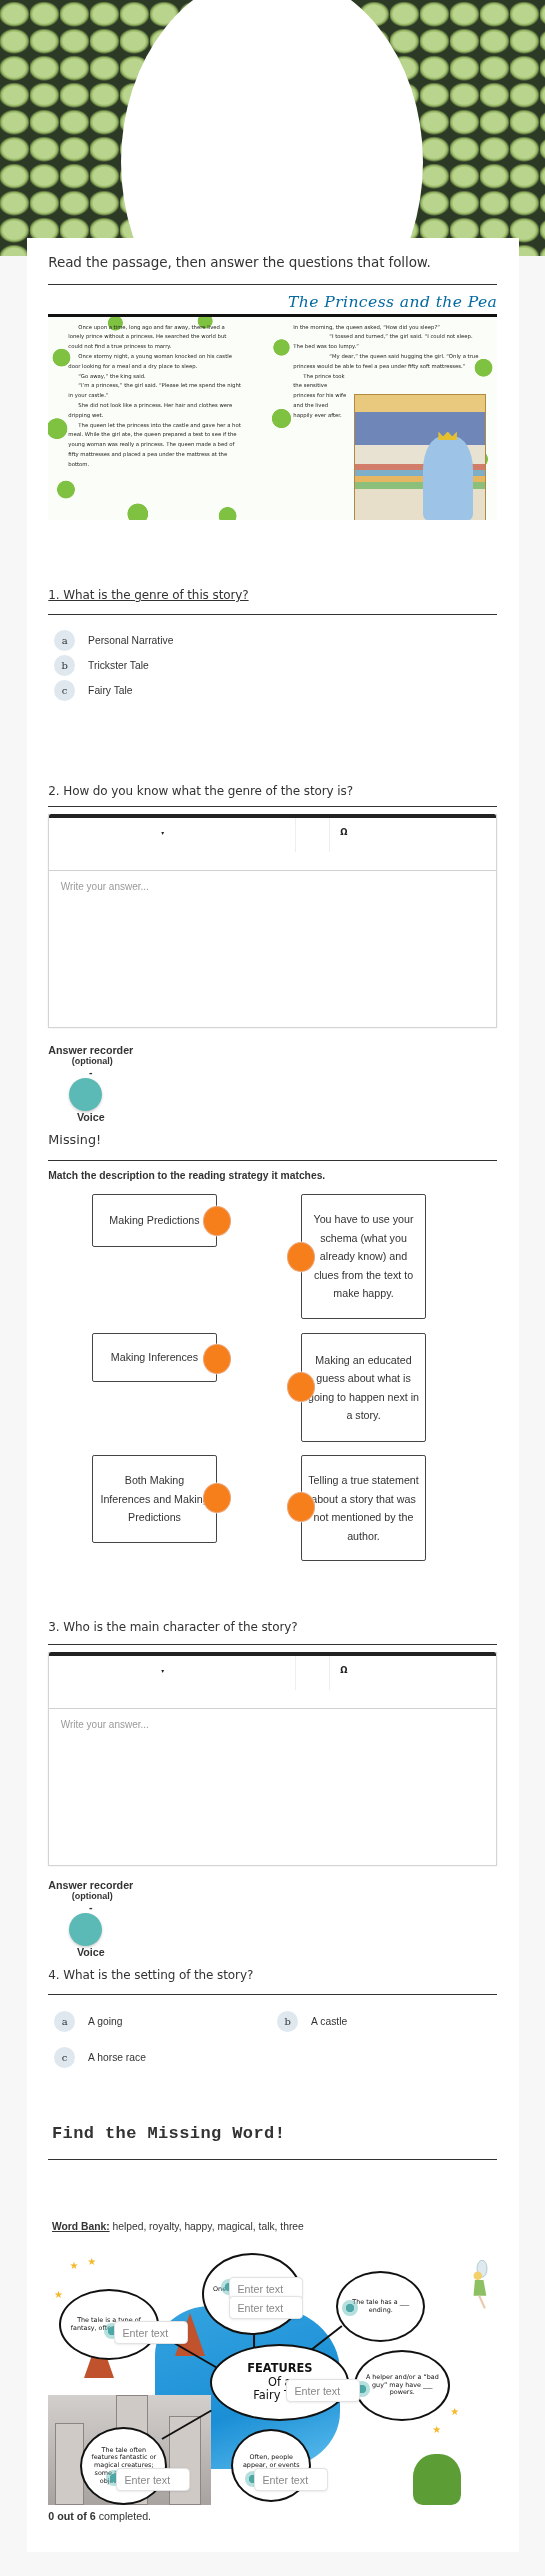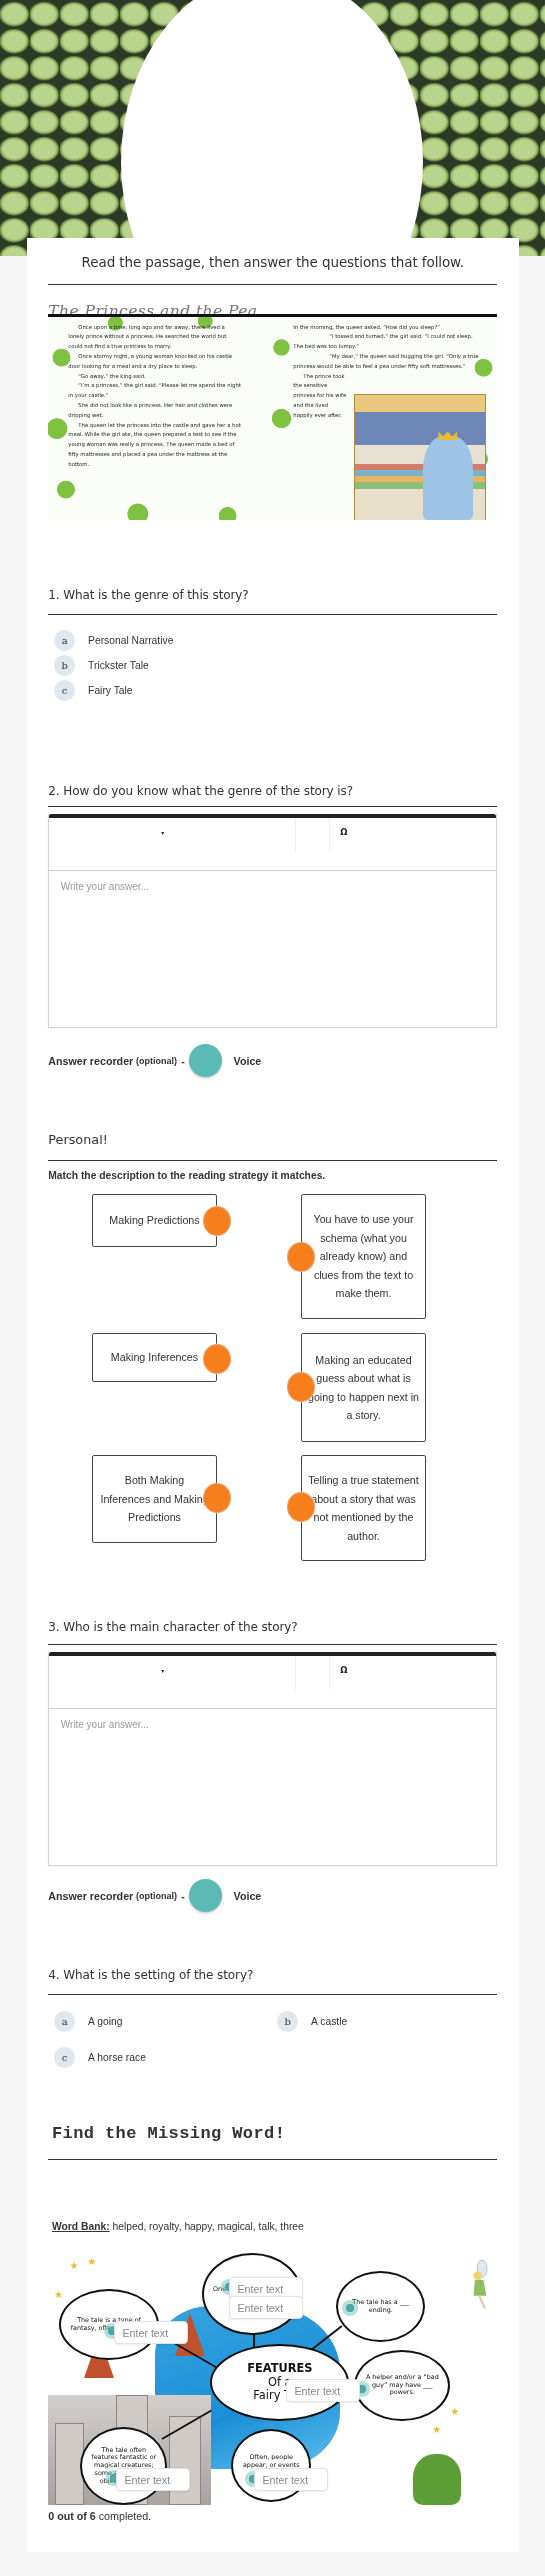--- a/index.html
+++ b/index.html
@@ -28,31 +28,31 @@
     background: #fff; border-radius: 50%;
   }
   
   .card {
     position: absolute; left: 27px; top: 238px; width: 492px; height: 2314px;
     background: #fff;
   }
   .inner { position: absolute; left: 21.3px; width: 449px; }
   .h-read {
     font-family: "DejaVu Sans", sans-serif; font-size: 13.5px; color: #333;
-    text-align: center; letter-spacing: -0.1px;
+    letter-spacing: -0.1px;
   }
   .rule { position: absolute; left: 21.3px; width: 449px; height: 0.7px; background: #333; }
   
   .passage {
     position: absolute; left: 21.3px; top: 82px; width: 449px; height: 227px;
     background: #fff; overflow: hidden;
   }
   .passage-title {
-    position: absolute; left: 0; top: 9px; width: 100%; text-align: left;
-    font-family: "DejaVu Serif", serif; font-style: italic; font-size: 15.6px; color: #737373;
+    position: absolute; left: 0; top: 0; width: 100%; text-align: right;
+    font-family: "DejaVu Serif", serif; font-style: italic; font-size: 15.6px; color: #0369a1;
     letter-spacing: 0.4px;
   }
   .passage-bar { position: absolute; left: 0; top: 21.3px; width: 100%; height: 2.8px; background: #111; }
   .passage-body {
     position: absolute; left: 0; top: 24px; width: 100%; height: 203px;
     background:
       radial-gradient(circle at 3% 20%, #7fc241 0 8.5px, transparent 9.2px),
       radial-gradient(circle at 2% 55%, #7fc241 0 10px, transparent 10.7px),
       radial-gradient(circle at 4% 85%, #7fc241 0 8.5px, transparent 9.2px),
       radial-gradient(circle at 20% 97%, #7fc241 0 10px, transparent 10.7px),
@@ -118,21 +118,21 @@
     position: absolute; left: 291px; top: 8.5px; font-family: "DejaVu Sans", sans-serif;
     font-weight: bold; font-size: 8.5px; color: #222;
   }
   .editor-area {
     height: 156px; padding: 10px 11.4px; font-family: "Liberation Sans", sans-serif;
     font-size: 10px; color: #9a9a9a; outline: none;
   }
   
   .recorder {
     position: absolute; left: 21.3px; display: flex; align-items: center;
-    font-family: "Liberation Sans", sans-serif; font-weight: bold; color: #333;
+    font-family: "Liberation Sans", sans-serif; font-weight: bold; color: #333; flex-direction: column;
   }
   .recorder .lbl { font-size: 10.7px; }
   .recorder .opt-lbl { font-size: 9px; margin-left: 2.8px; }
   .recorder .dash { font-size: 10.7px; margin: 0 4.3px 0 4.3px; }
   .rec-btn {
     width: 33px; height: 33px; border-radius: 50%; background: #5bbab5;
     box-shadow: 0 1.4px 2.8px rgba(0,0,0,0.2); margin-right: 11.4px;
   }
   .recorder .voice { font-size: 10.7px; }
   
@@ -229,21 +229,21 @@
         <p style="text-indent:36px">“My dear,” the queen said hugging the girl. “Only a true princess would be able to feel a pea under fifty soft mattresses.”</p>
         <p class="narrow">The prince took the sensitive princess for his wife and the lived happily ever after.</p>
       </div>
       <div class="illustration">
         <div class="queen"></div>
         <div class="crown"></div>
       </div>
     </div>
   </div>
 
-  <div class="q-title" style="top:350px;">1. What is the genre of this story?</div>
+  <div class="q-title" style="top:350px;text-decoration:underline;">1. What is the genre of this story?</div>
   <div class="rule" style="top:376px;"></div>
   <div class="opt" style="left:27px; top:392px;">
     <div class="opt-badge">a</div>
     <div class="opt-label">Personal Narrative</div>
   </div>
   <div class="opt" style="left:27px; top:417px;">
     <div class="opt-badge">b</div>
     <div class="opt-label">Trickster Tale</div>
   </div>
   <div class="opt" style="left:27px; top:442px;">
@@ -265,27 +265,27 @@
     <div class="editor-area" contenteditable="true" style="">Write your answer...</div>
   </div>
   <div class="recorder" style="top:806px;">
     <span class="lbl">Answer recorder</span>
     <span class="opt-lbl">(optional)</span>
     <span class="dash">-</span>
     <div class="rec-btn"></div>
     <span class="voice">Voice</span>
   </div>
 
-  <div class="match-title" style="top:894px;">Personal!</div>
+  <div class="match-title" style="top:894px;">Missing!</div>
   <div class="rule" style="top:922px;"></div>
   <div class="instr" style="top:929px;">Match the description to the reading strategy it matches.</div>
 
   <div class="mbox" style="left:65px; top:956px; width:125px; height:53px;">Making Predictions</div>
   <div class="dot" style="left:176px; top:968px;"></div>
-  <div class="mbox" style="left:274px; top:956px; width:125px; height:125px;">You have to use your schema (what you already know) and clues from the text to make them.</div>
+  <div class="mbox" style="left:274px; top:956px; width:125px; height:125px;">You have to use your schema (what you already know) and clues from the text to make happy.</div>
   <div class="dot" style="left:260px; top:1004px;"></div>
 
   <div class="mbox" style="left:65px; top:1095px; width:125px; height:49px;">Making Inferences</div>
   <div class="dot" style="left:176px; top:1106px;"></div>
   <div class="mbox" style="left:274px; top:1095px; width:125px; height:109px;">Making an educated guess about what is going to happen next in a story.</div>
   <div class="dot" style="left:260px; top:1134px;"></div>
 
   <div class="mbox" style="left:65px; top:1217px; width:125px; height:88px;">Both Making Inferences and Making Predictions</div>
   <div class="dot" style="left:176px; top:1245px;"></div>
   <div class="mbox" style="left:274px; top:1217px; width:125px; height:106px;">Telling a true statement about a story that was not mentioned by the author.</div>

